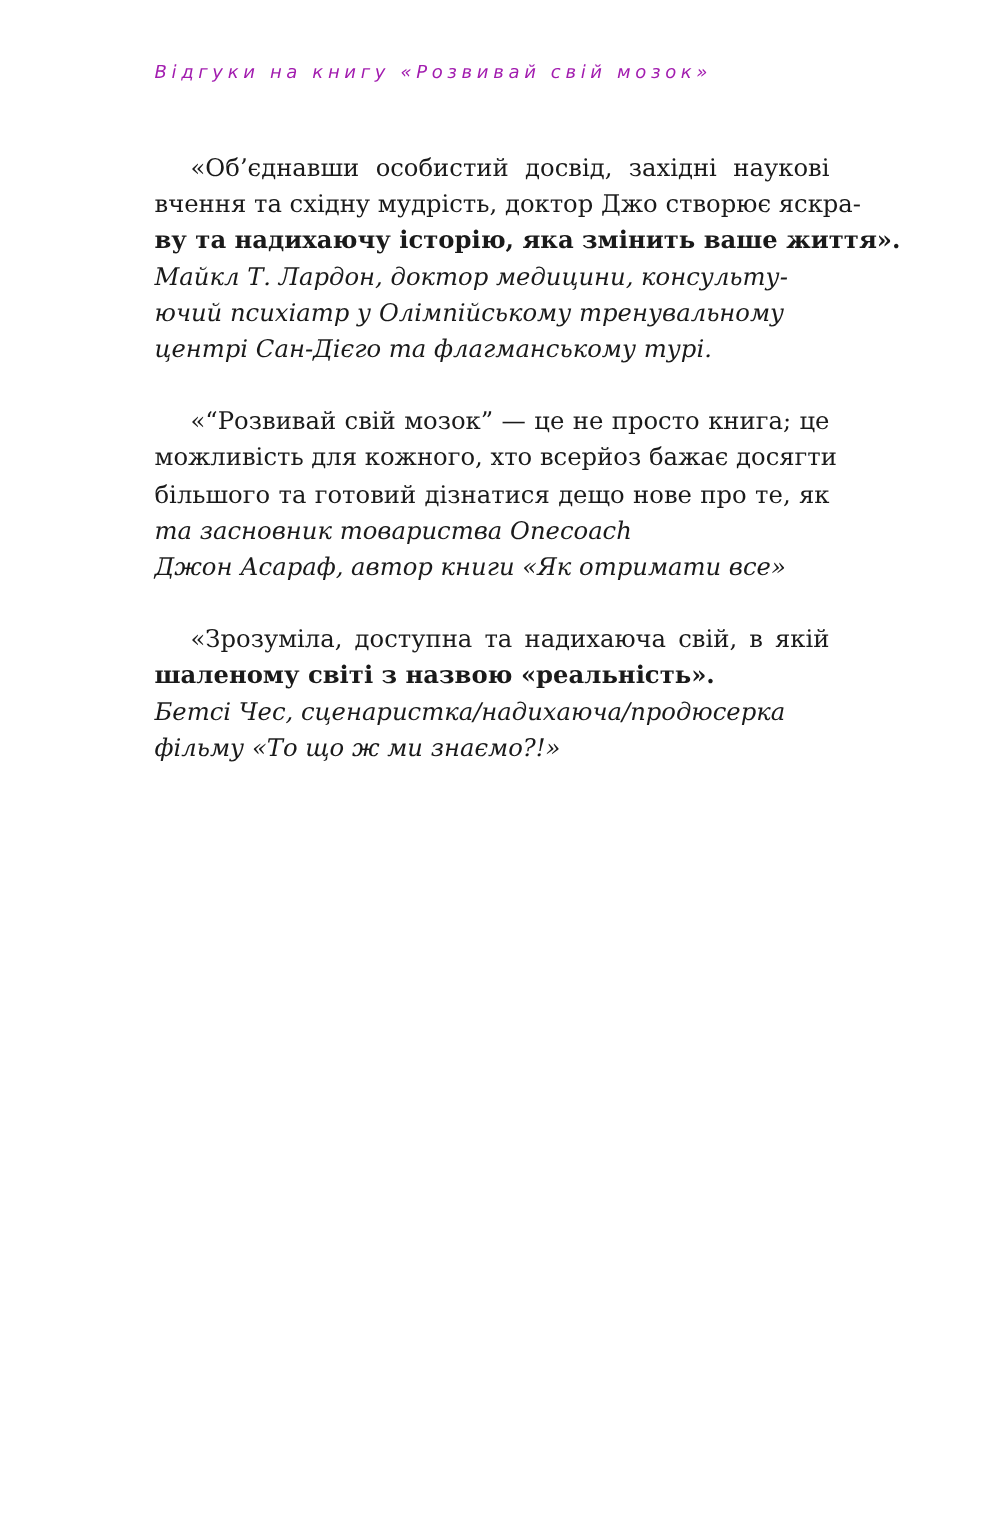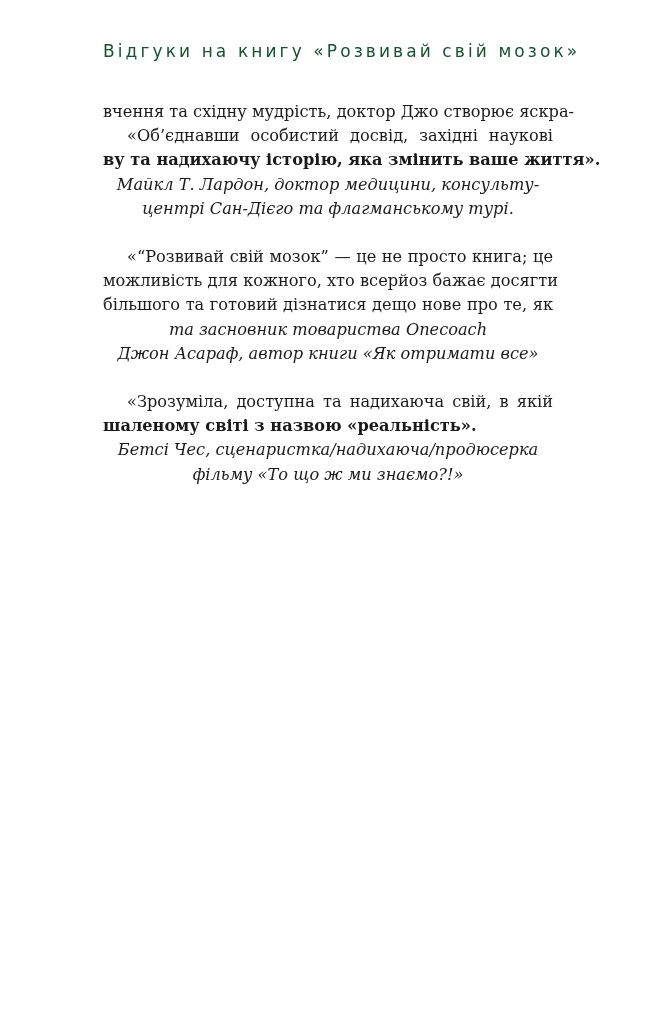--- a/index.html
+++ b/index.html
@@ -3,50 +3,52 @@
   <meta charset="utf-8">
   <style>
     html, body { margin: 0; padding: 0; background: #ffffff; }
     body {
       width: 655px; height: 1024px; position: relative; overflow: hidden;
       color: #1a1a1a;
     }
     .running-head {
       position: absolute; left: 103px; top: 41px;
       font-family: "DejaVu Sans", sans-serif;
-      font-size: 17px; letter-spacing: 3.1px; color: #14532d;
+      font-size: 12px; letter-spacing: 3.1px; color: #a21caf;
       white-space: nowrap;
+      font-style: italic;
     }
     .content {
       position: absolute; left: 103px; top: 100px; width: 450px;
       font-family: "DejaVu Serif", serif;
       font-size: 16.2px; line-height: 24.2px;
     }
     .entry { margin-bottom: 24px; }
     .quote { text-align: justify; text-indent: 24px; margin: 0; }
     .quote .line { display: block; text-align: justify; text-align-last: justify; }
     .quote .line.last { text-align-last: left; font-weight: bold; }
-    .attrib { margin: 0; text-align: center; font-style: italic; }
+    .attrib { margin: 0; text-align: left; font-style: italic; }
     .attrib .line { display: block; }
     .line { white-space: nowrap; }
   </style>
 </head>
 <body>
 
 <div class="running-head">Відгуки на книгу «Розвивай свій мозок»</div>
 
 <div class="content">
   <div class="entry">
     <p class="quote" style="text-indent:0">
+      <span class="line" style="padding-left:24px">«Об’єднавши особистий досвід, західні наукові</span>
       <span class="line">вчення та східну мудрість, доктор Джо створює яскра-</span>
-      <span class="line" style="padding-left:24px">«Об’єднавши особистий досвід, західні наукові</span>
       <span class="line last">ву та надихаючу історію, яка змінить ваше життя».</span>
     </p>
     <p class="attrib">
       <span class="line">Майкл Т. Лардон, доктор медицини, консульту-</span>
+      <span class="line">ючий психіатр у Олімпійському тренувальному</span>
       <span class="line">центрі Сан-Дієго та флагманському турі.</span>
     </p>
   </div>
 
   <div class="entry">
     <p class="quote" style="text-indent:0">
       <span class="line" style="padding-left:24px">«“Розвивай свій мозок” — це не просто книга; це</span>
       <span class="line">можливість для кожного, хто всерйоз бажає досягти</span>
       <span class="line">більшого та готовий дізнатися дещо нове про те, як</span>
     </p>

